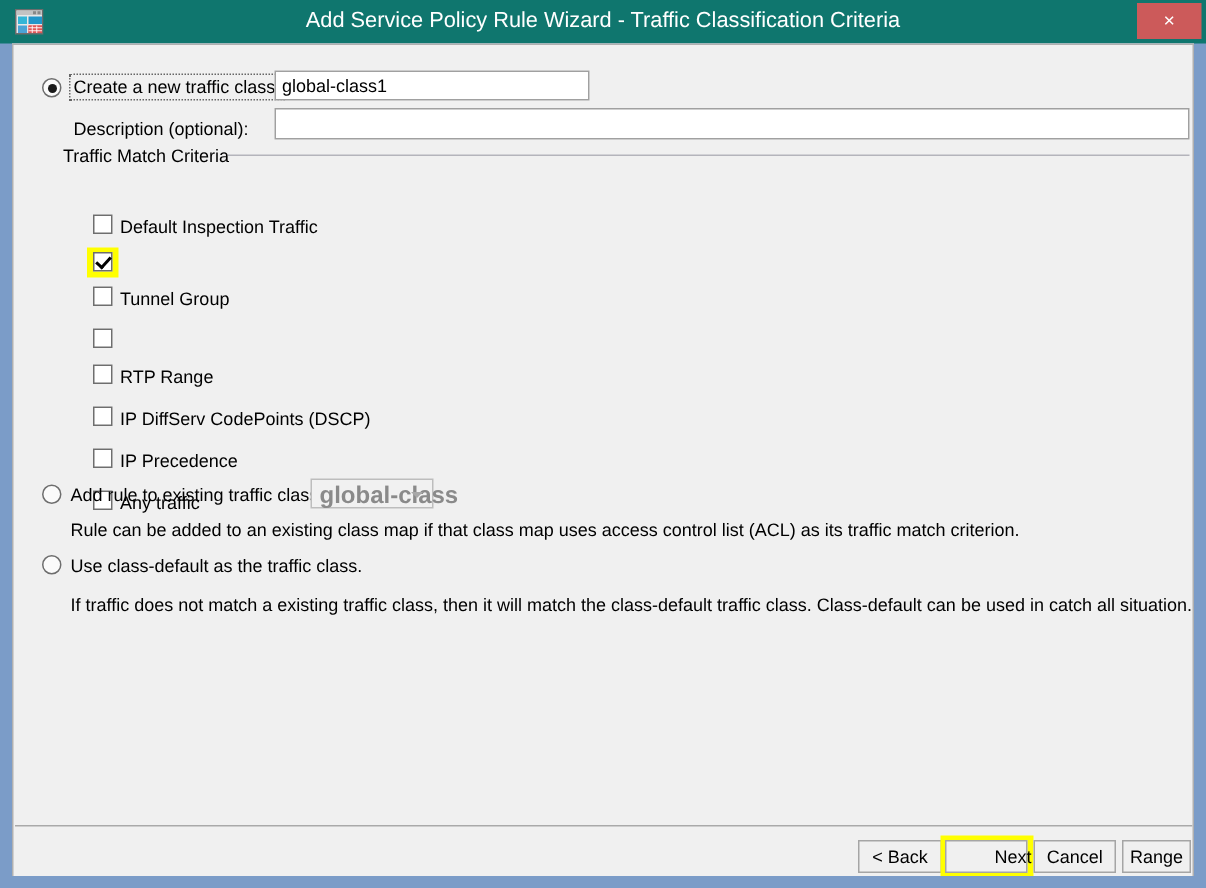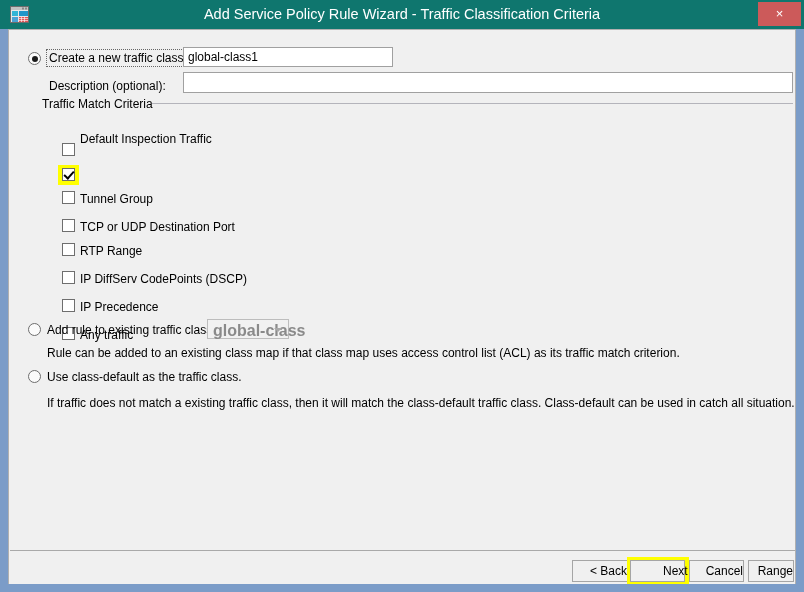--- a/index.html
+++ b/index.html
@@ -193,21 +193,21 @@
   }
   .btn {
     position: absolute;
     height: 22px;
     background: #f0f0f0;
     border: 1px solid #a5a5a5;
     box-sizing: border-box;
     font-family: "Liberation Sans", sans-serif;
     font-size: 12px;
     color: #000;
-    text-align: right;
+    text-align: center;
     line-height: 20px;
     cursor: pointer;
     padding: 0;
   }
   .btn-hl {
     position: absolute;
     background: #ffff00;
   }
 
   .bottom-edge {
@@ -253,30 +253,29 @@
       <span class="lbl dotted" style="left:40px; top:21px;">Create a new traffic class:</span>
       <input class="textinput" style="left: 174px; top: 17px; width: 210px; height: 20px;" value="global-class1">
 
       <span class="lbl" style="left:40px; top:49px;">Description (optional):</span>
       <input class="textinput" style="left: 174px; top: 42px; width: 610px; height: 21px;" value="">
 
       <span class="lbl" style="left:33px; top:67px;">Traffic Match Criteria</span>
       <span class="group-line" style="left:143px; top:73px; width:641px;"></span>
 
       <span class="checkbox" style="left:53px; top:113px;"></span>
-      <span class="lbl" style="left:71px; top:102px;text-align:center;">Default Inspection Traffic</span>
+      <span class="lbl" style="left:71px; top:114px;text-align:center;">Default Inspection Traffic</span>
 
       <span class="hl-box" style="left:49px; top:135px; width:21px; height:20px;"></span>
       <span class="checkbox checked" style="left:53px; top:138px;"></span>
 
       <span class="checkbox" style="left:53px; top:161px;"></span>
       <span class="lbl" style="left:71px; top:162px;">Tunnel Group</span>
 
       <span class="checkbox" style="left:53px; top:189px;"></span>
-      <span class="lbl" style="left:71px; top:190px;">TCP or UDP Destination Port</span>
 
       <span class="checkbox" style="left:53px; top:213px;"></span>
       <span class="lbl" style="left:71px; top:214px;">RTP Range</span>
 
       <span class="checkbox" style="left:53px; top:241px;"></span>
       <span class="lbl" style="left:71px; top:242px;">IP DiffServ CodePoints (DSCP)</span>
 
       <span class="checkbox" style="left:53px; top:269px;"></span>
       <span class="lbl" style="left:71px; top:270px;">IP Precedence</span>
 

